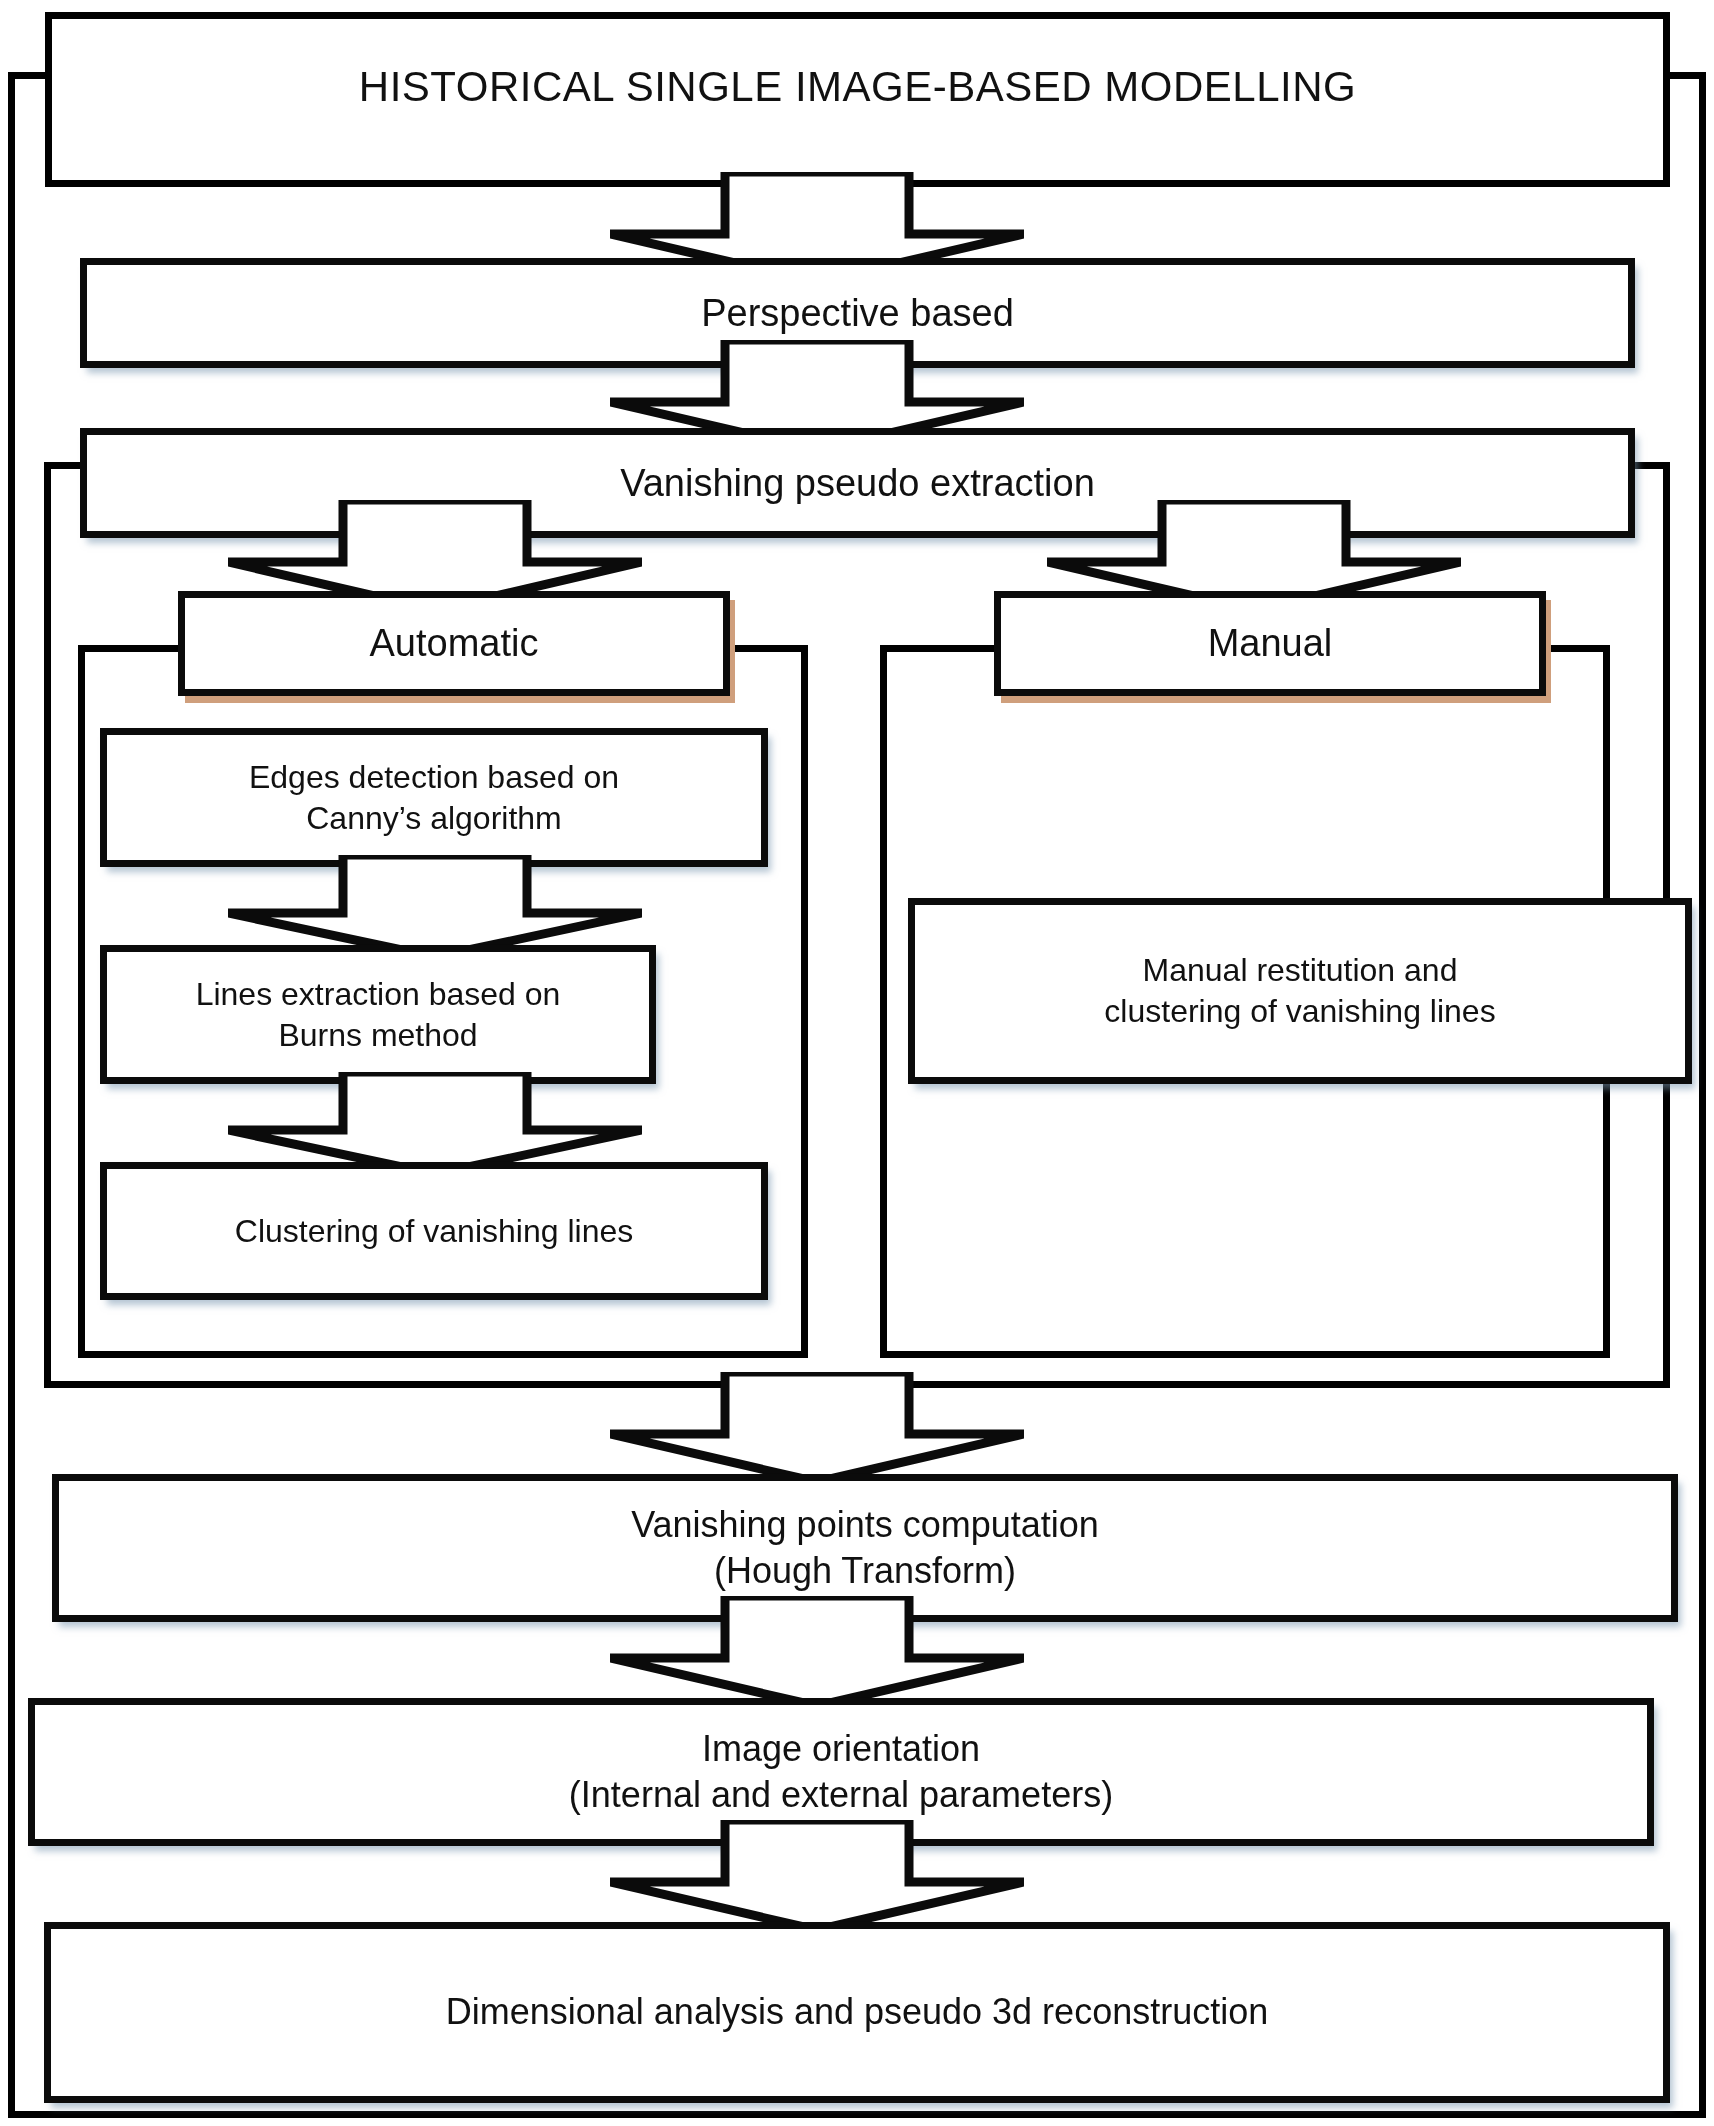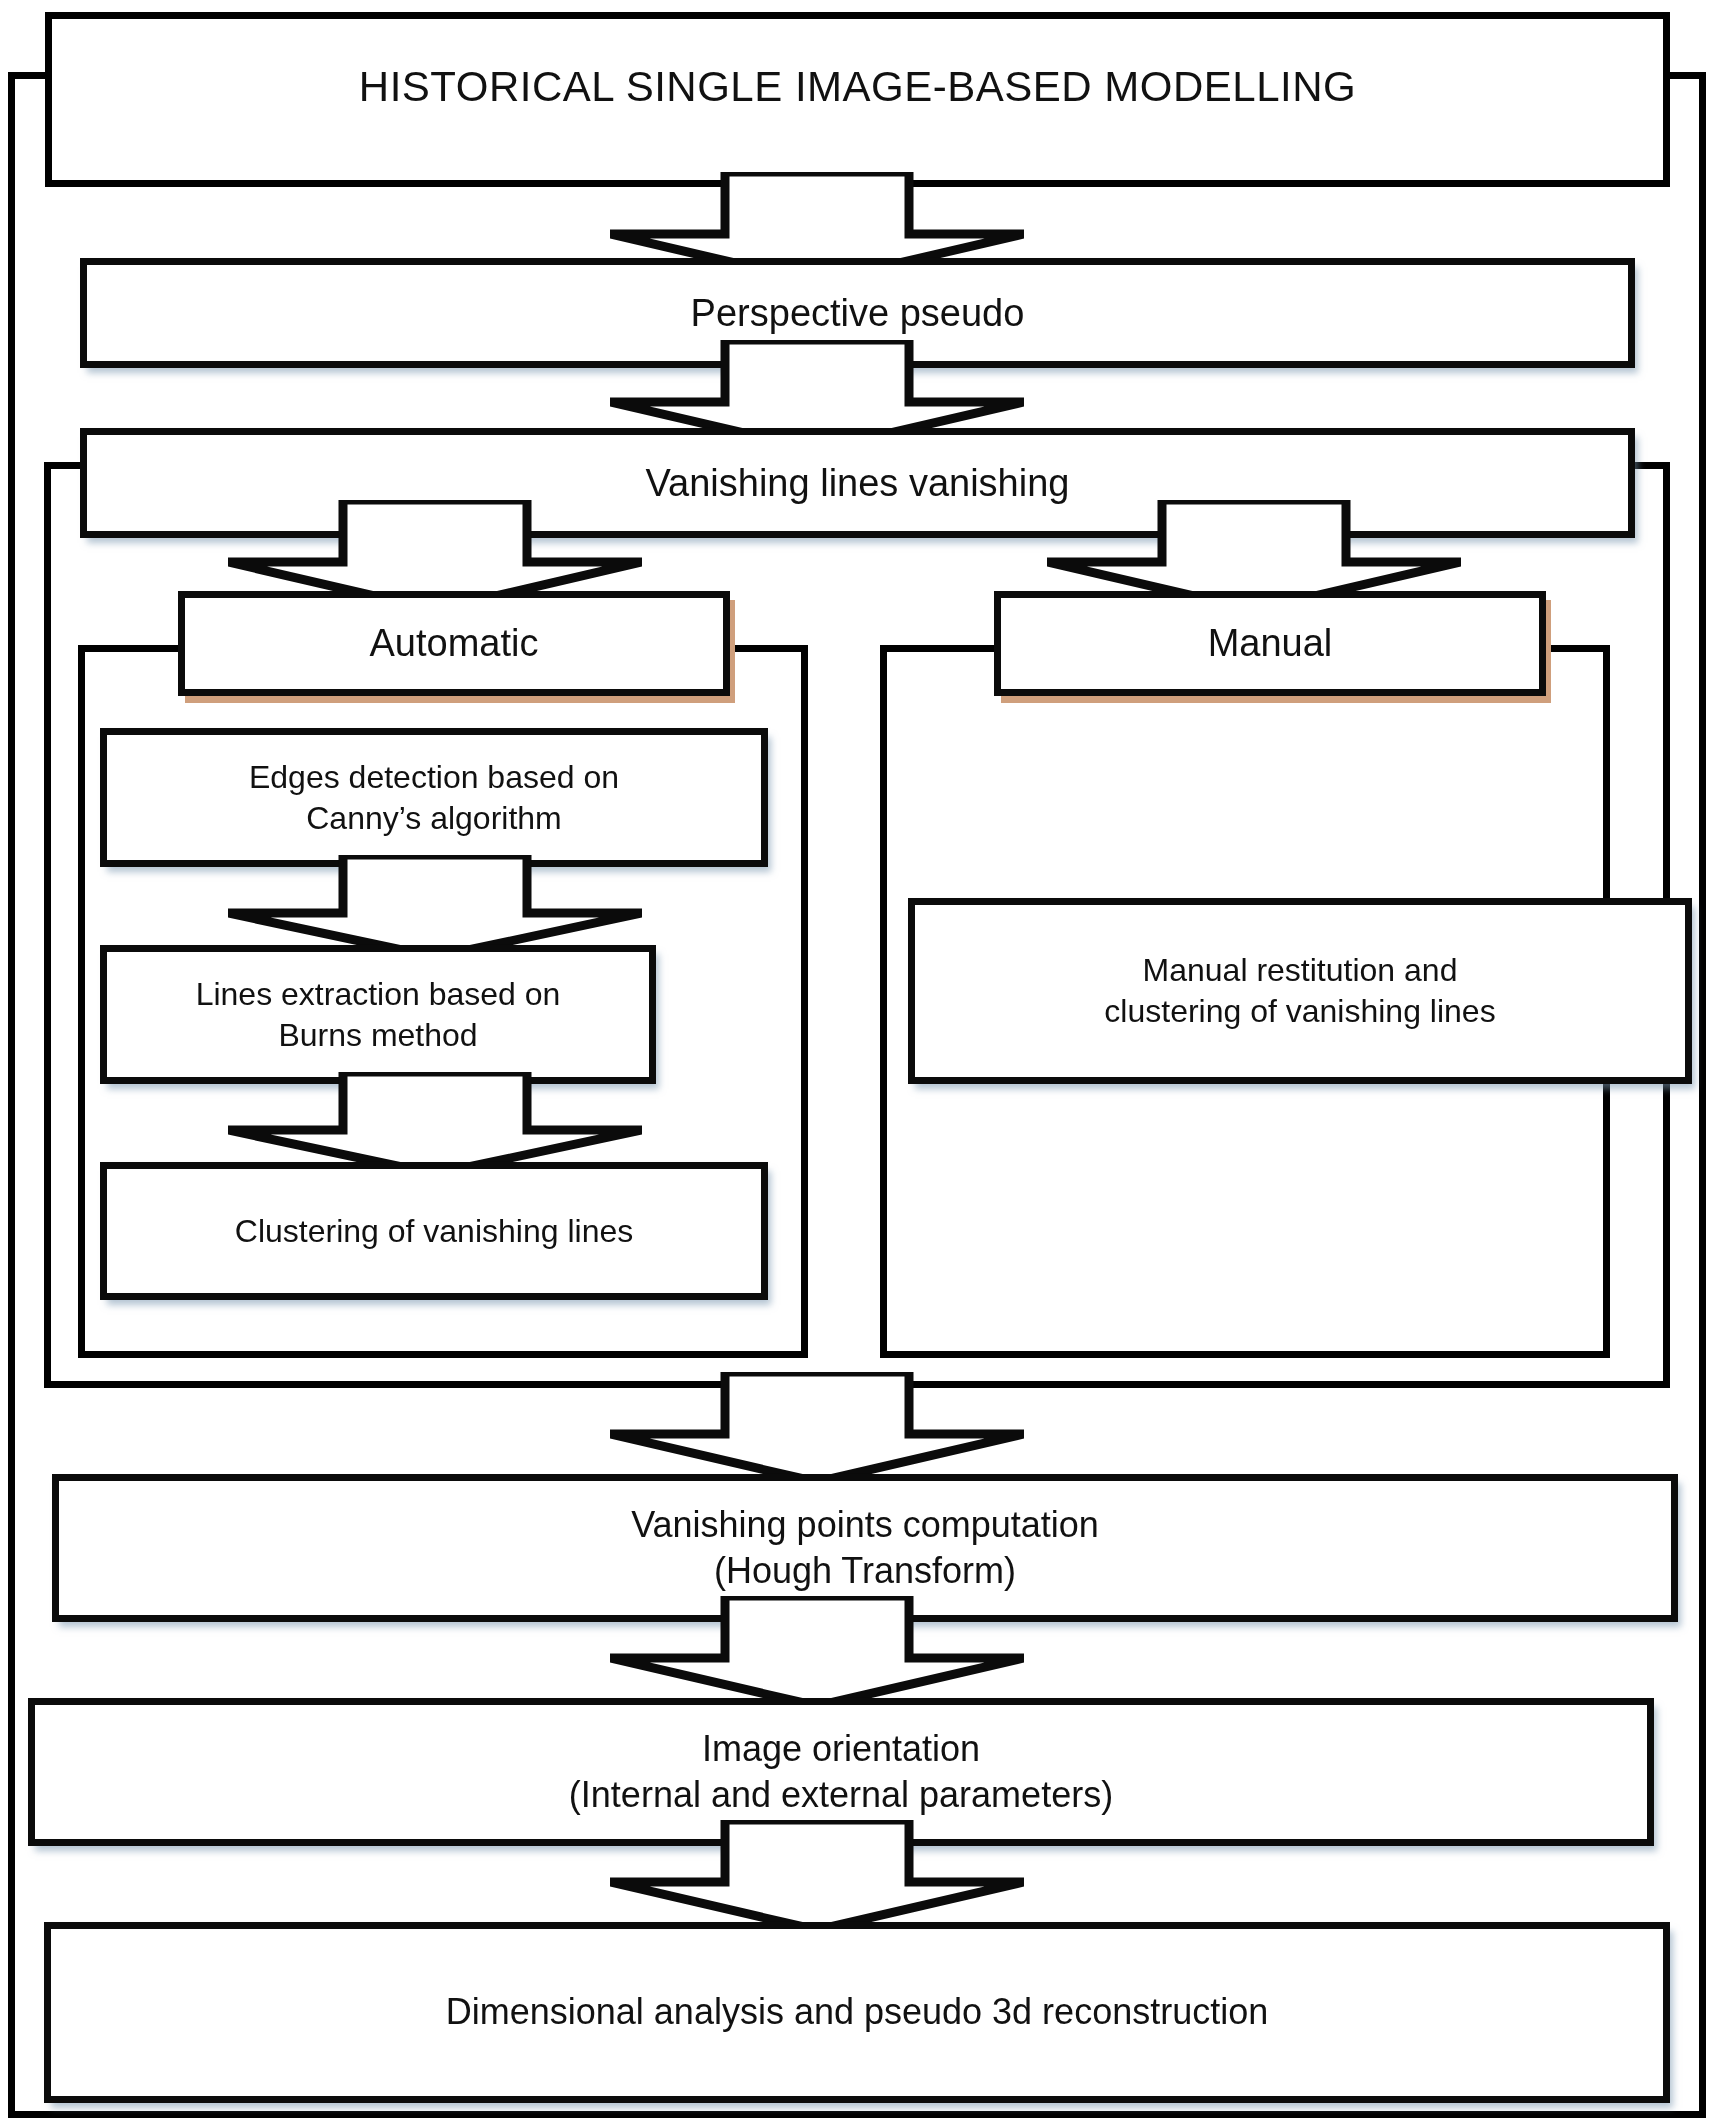--- a/index.html
+++ b/index.html
@@ -90,33 +90,33 @@
     <span class="title-text">HISTORICAL SINGLE IMAGE-BASED MODELLING</span>
   </div>
 
   <div class="arrow" style="left:610px; top:172px; width:414px; height:110px;">
     <svg width="414" height="110" viewBox="0 0 414 110">
       <path d="M 115 0 L 299 0 L 299 62 L 414 62 L 207 110 L 0 62 L 115 62 Z" fill="#ffffff" stroke="#0b0b0b" stroke-width="9" stroke-linejoin="miter"></path>
     </svg>
   </div>
 
   <div class="abs box" style="left:80px; top:258px; width:1555px; height:110px;">
-    <span class="box-label t-xl">Perspective pseudo</span>
+    <span class="box-label t-xl">Perspective based</span>
   </div>
 
   <div class="arrow" style="left:610px; top:340px; width:414px; height:110px;">
     <svg width="414" height="110" viewBox="0 0 414 110">
       <path d="M 115 0 L 299 0 L 299 62 L 414 62 L 207 110 L 0 62 L 115 62 Z" fill="#ffffff" stroke="#0b0b0b" stroke-width="9" stroke-linejoin="miter"></path>
     </svg>
   </div>
 
   <div class="abs container" style="left:44px; top:462px; width:1626px; height:926px;"></div>
 
   <div class="abs box" style="left:80px; top:428px; width:1555px; height:110px;">
-    <span class="box-label t-xl">Vanishing lines vanishing</span>
+    <span class="box-label t-xl">Vanishing pseudo extraction</span>
   </div>
 
   <div class="arrow" style="left:228px; top:500px; width:414px; height:110px;">
     <svg width="414" height="110" viewBox="0 0 414 110">
       <path d="M 115 0 L 299 0 L 299 62 L 414 62 L 207 110 L 0 62 L 115 62 Z" fill="#ffffff" stroke="#0b0b0b" stroke-width="9" stroke-linejoin="miter"></path>
     </svg>
   </div>
 
   <div class="arrow" style="left:1047px; top:500px; width:414px; height:110px;">
     <svg width="414" height="110" viewBox="0 0 414 110">

